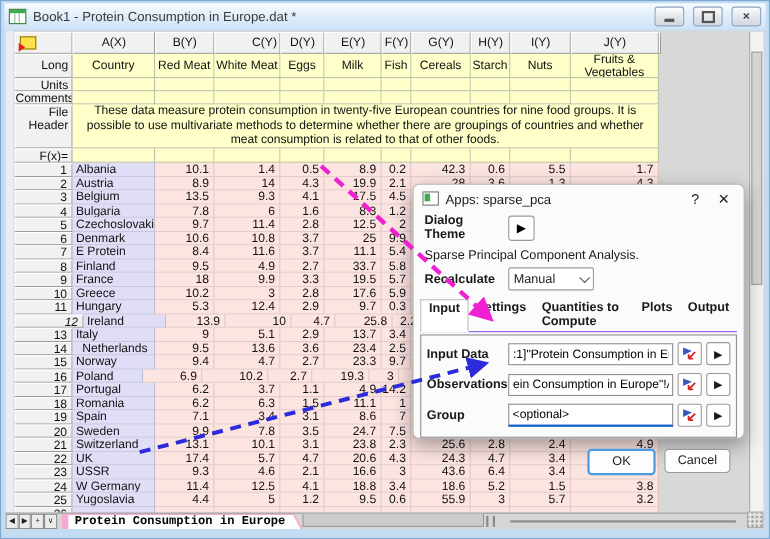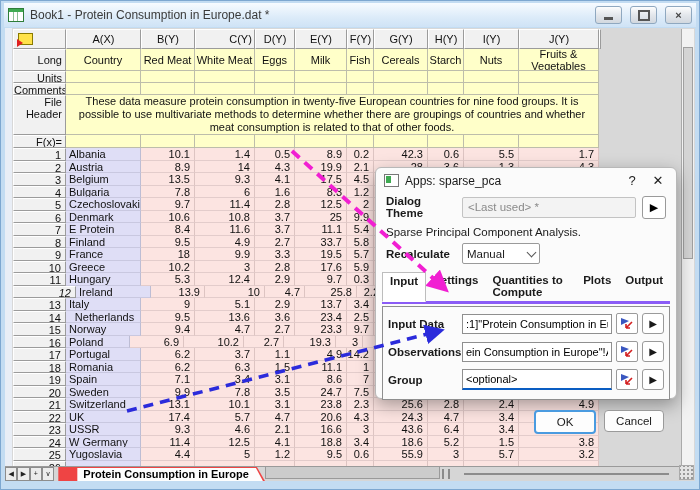--- a/index.html
+++ b/index.html
@@ -34,21 +34,21 @@
   
   .gotoicon{position:relative;width:13px;height:10px;background:#ffe24a;border:1px solid #8a7a00;margin:3px auto 0 4px;}
   .gotoicon::after{content:"";position:absolute;left:-2px;bottom:-3px;width:0;height:0;
     border-left:6px solid #e02020;border-top:4px solid transparent;border-bottom:4px solid transparent;}
   
   #vscroll{position:absolute;right:1px;top:1px;bottom:15px;width:12px;background:#f2f2f2;border-left:1px solid #a9a9a9;}
   #vthumb{position:absolute;left:1px;right:1px;top:18px;height:210px;background:#d4d4d4;border:1px solid #a0a0a0;}
   #tabbar{position:absolute;left:0;right:14px;bottom:0;height:14px;background:#d6d6d6;border-top:1px solid #9a9a9a;
     display:flex;align-items:stretch;}
   .navbtn{width:13px;border:1px solid #8d8d8d;background:#ececec;font-size:7px;line-height:11px;text-align:center;color:#222;}
-  .tabwrap{clip-path:polygon(0 0,calc(100% - 8px) 0,100% 100%,0 100%);background:#ef4444;padding:1px 2px 0 19px;margin-left:4px;}
+  .tabwrap{clip-path:polygon(0 0,calc(100% - 8px) 0,100% 100%,0 100%);background:#f9a8d4;padding:1px 2px 0 6px;margin-left:4px;font-family:Liberation Mono, monospace;}
   .tabinner{clip-path:polygon(0 0,calc(100% - 7px) 0,100% 100%,0 100%);background:#fdfdfd;height:100%;
     font-size:11px;font-weight:bold;padding:0 14px 0 6px;line-height:13px;white-space:nowrap;}
   .tabrest{width:218px;background:#cccccc;border:1px solid #9a9a9a;border-top:none;margin:0 0 2px 0;}
   .splitter{width:5px;border-left:2px solid #8a8a8a;border-right:2px solid #8a8a8a;margin:2px 2px;}
   .htrack{flex:1;display:flex;align-items:center;padding:0 12px;}
   .hthumb{height:2px;background:#8c8c8c;width:205px;}
   #grip{position:absolute;right:1px;bottom:1px;width:13px;height:13px;background:#e4e4e4;border:1px solid #aaa;
     background-image:radial-gradient(#999 1px,transparent 1.2px);background-size:4px 4px;background-position:2px 2px;}
   
   #dlg{position:absolute;left:375px;top:167px;width:300px;height:230px;background:#fbfbfb;border:1px solid #b8b8b8;
@@ -59,21 +59,21 @@
   .dlgrow{display:flex;align-items:center;margin:5px 10px 0 10px;gap:6px;}
   .dlglabel{font-weight:bold;font-size:11.5px;}
   #themebox{flex:1;height:19px;border:1px solid #c3c3c3;background:#f3f3f3;color:#8a8a8a;
     font-size:11.5px;line-height:18px;padding:0 5px;border-radius:2px;}
   .flyout{width:22px;height:21px;border:1px solid #9a9a9a;border-radius:3px;background:#fff;
     display:flex;align-items:center;justify-content:center;font-size:11px;color:#000;}
   #dlgdesc{margin:7px 10px 0 10px;font-size:11.5px;}
   #recalcbox{width:68px;height:19px;border:1px solid #9a9a9a;border-radius:2px;background:#fff;
     display:flex;align-items:center;font-size:11.5px;padding:0 4px;justify-content:space-between;}
   .chev{width:6px;height:6px;border-right:1.5px solid #555;border-bottom:1.5px solid #555;transform:rotate(45deg);margin-top:-3px;}
-  #dlgtabs{display:flex;margin:8px 6px 0 6px;border-bottom:3px solid #8b5cf6;font-size:11.5px;font-weight:bold;}
+  #dlgtabs{display:flex;margin:8px 6px 0 6px;border-bottom:1px solid #8b5cf6;font-size:11.5px;font-weight:bold;}
   .dtab{padding:2px 7px 3px 7px;}
   .dtab.active{background:#fff;border:1px solid #bdbdbd;border-bottom:1px solid #fff;margin-bottom:-1px;}
   #groupbox{margin:2px 6px 0 6px;border:1px solid #8f8f8f;height:86px;padding:6px 5px 0 5px;background:#fbfbfb;}
   .frow{display:flex;align-items:center;margin-bottom:7px;gap:4px;}
   .flabel{width:70px;font-weight:bold;font-size:11.5px;flex:none;}
   .finput{flex:1;height:18px;border:1px solid #8f8f8f;background:#fff;font-family:"Liberation Sans",sans-serif;
     font-size:11px;padding:0 3px;color:#000;min-width:0;}
   .finput.focused{border-bottom:2px solid #0a5dc2;}
   .rangesel{width:20px;height:19px;border:1px solid #9a9a9a;border-radius:2px;background:#fff;flex:none;
     display:flex;align-items:center;justify-content:center;}
@@ -546,21 +546,20 @@
 
   <div id="dlg">
     <div id="dlgtitle">
       <div class="appicon"></div>
       <div id="dlgtitletext">Apps: sparse_pca</div>
       <div class="dlgtbtn">?</div>
       <div class="dlgtbtn">✕</div>
     </div>
     <div class="dlgrow">
       <div class="dlglabel" style="width:70px">Dialog Theme</div>
-      <div id="themebox">&lt;Last used&gt; *</div>
       <div class="flyout">
           <span>▶</span>
         </div>
     </div>
     <div id="dlgdesc">Sparse Principal Component Analysis.</div>
     <div class="dlgrow">
       <div class="dlglabel" style="width:70px">Recalculate</div>
       <div id="recalcbox">
         <span>Manual</span>
         <span class="chev"></span>

